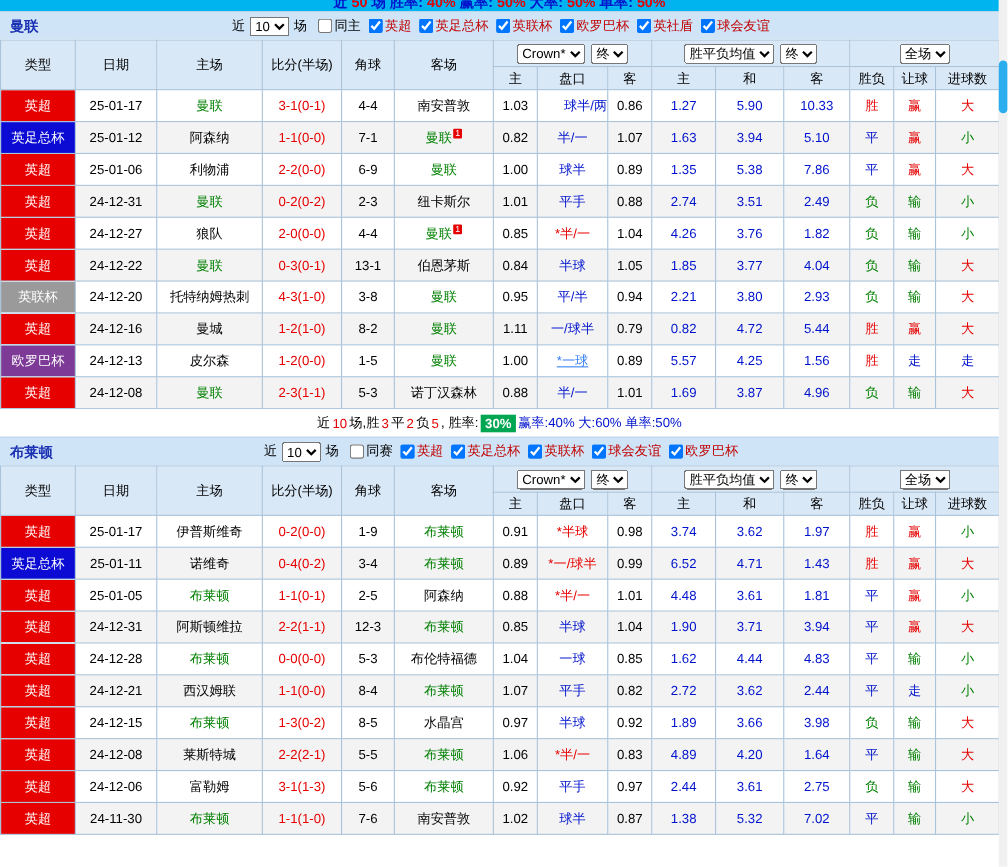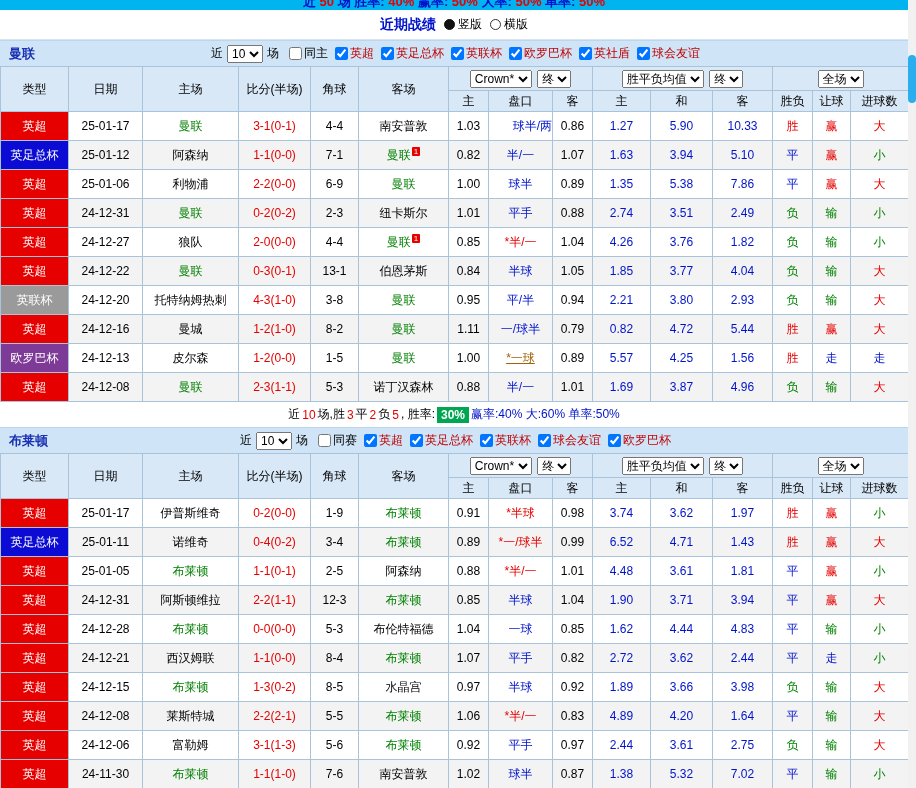--- a/index.html
+++ b/index.html
@@ -46,24 +46,20 @@
 </style>
 </head>
 <body>
 
 <div class="content">
 
   <div class="topbar">
     <div class="inner"><span style="color: rgb(0, 19, 204);">近 </span><span style="color: rgb(230, 0, 0);">50</span><span style="color: rgb(0, 19, 204);"> 场 </span><span style="color: rgb(0, 19, 204);">胜率: </span><span style="color: rgb(230, 0, 0);">40%</span><span style="color: rgb(0, 19, 204);"> 赢率: </span><span style="color: rgb(230, 0, 0);">50%</span><span style="color: rgb(0, 19, 204);"> 大率: </span><span style="color: rgb(230, 0, 0);">50%</span><span style="color: rgb(0, 19, 204);"> 单率: </span><span style="color: rgb(230, 0, 0);">50%</span></div>
   </div>
 
-  <div class="page-header">
-    <span class="page-title">近期战绩</span>
-    <span><span class="radio-dot filled"></span><span class="radio-label">竖版</span><span class="radio-dot"></span><span class="radio-label">横版</span></span>
-  </div>
 
   <section class="team-section">
     <div class="team-bar">
       <span class="team-name">曼联</span>
       <div class="filter-bar">
         <span class="flt-label">近</span>
         <select class="count-select">
           <option>10</option>
         </select>
         <span class="flt-label">场</span>
@@ -288,21 +284,21 @@
             <td class="res" style="color: rgb(230, 0, 0);">大</td>
           </tr>
           <tr>
             <td class="type" style="background: rgb(125, 58, 150);">欧罗巴杯</td>
             <td>24-12-13</td>
             <td class="team"><span>皮尔森</span></td>
             <td class="score">1-2(0-0)</td>
             <td>1-5</td>
             <td class="team"><span class="focal">曼联</span></td>
             <td>1.00</td>
-            <td style="color: #a16207; text-decoration: underline;">*一球</td>
+            <td style="color: #3b82f6; text-decoration: underline;">*一球</td>
             <td>0.89</td>
             <td class="avg">5.57</td>
             <td class="avg">4.25</td>
             <td class="avg">1.56</td>
             <td class="res" style="color: rgb(230, 0, 0);">胜</td>
             <td class="res" style="color: rgb(0, 19, 204);">走</td>
             <td class="res" style="color: rgb(0, 19, 204);">走</td>
           </tr>
           <tr class="alt">
             <td class="type" style="background: rgb(230, 0, 0);">英超</td>

